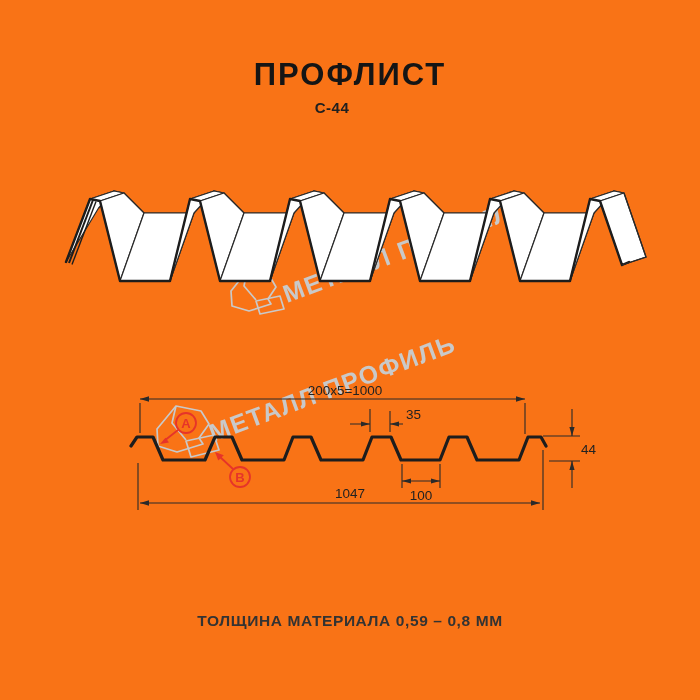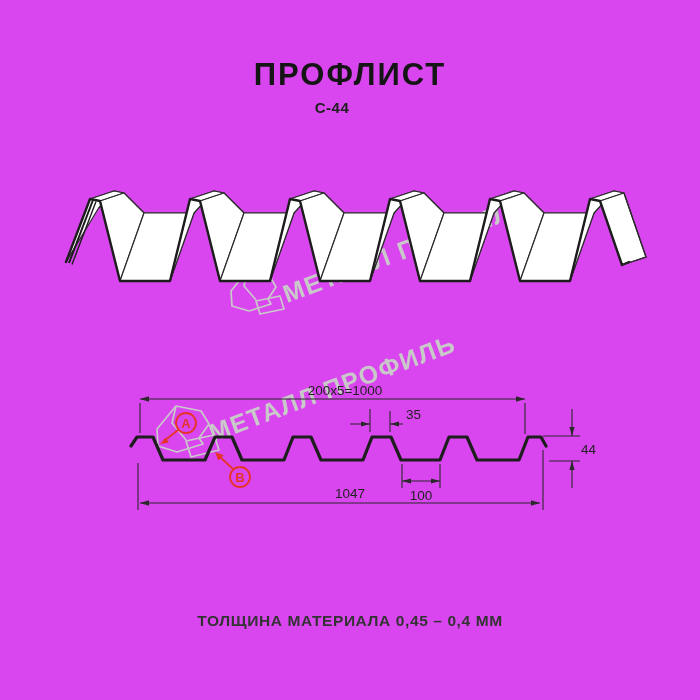--- a/index.html
+++ b/index.html
@@ -1,16 +1,16 @@
 <!DOCTYPE html>
 <html><head>
 <meta charset="utf-8">
 <style>
   html,body{margin:0;padding:0;background:#fff;}
-  #stage{position:relative;width:700px;height:700px;background:#d946ef;overflow:hidden;
+  #stage{position:relative;width:700px;height:700px;background:#f97316;overflow:hidden;
          font-family:"Liberation Sans", sans-serif;}
   .title{position:absolute;left:0;top:57px;width:700px;text-align:center;
          font-size:31px;font-weight:800;letter-spacing:2px;color:#151515;}
   .subtitle{position:absolute;left:0;top:99px;width:664px;text-align:center;
          font-size:15px;font-weight:700;letter-spacing:0.5px;color:#202020;}
   .footer{position:absolute;left:0;top:612px;width:700px;text-align:center;
          font-size:15.5px;font-weight:600;letter-spacing:0.6px;color:#333333;}
   svg{position:absolute;left:0;top:0;}
   .thin{fill:none;stroke:#2a2a2a;stroke-width:1.2px;}
   .face{fill:#ffffff;stroke:#2a2a2a;stroke-width:1.2px;stroke-linejoin:round;}
@@ -147,14 +147,14 @@
 
       <g>
         <circle class="red" cx="240" cy="477" r="10"></circle>
         <text class="redtxt" x="240" y="481.5">В</text>
         <path class="red" d="M 233,469 L 219,456" stroke-width="1.4"></path>
         <polygon class="redarrow" points="215,452 218.3,460.6 223.8,455.2"></polygon>
       </g>
     </g>
   </svg>
 
-  <div class="footer">ТОЛЩИНА МАТЕРИАЛА 0,45 – 0,4 ММ</div>
+  <div class="footer">ТОЛЩИНА МАТЕРИАЛА 0,59 – 0,8 ММ</div>
 </div>
 
 </body></html>

